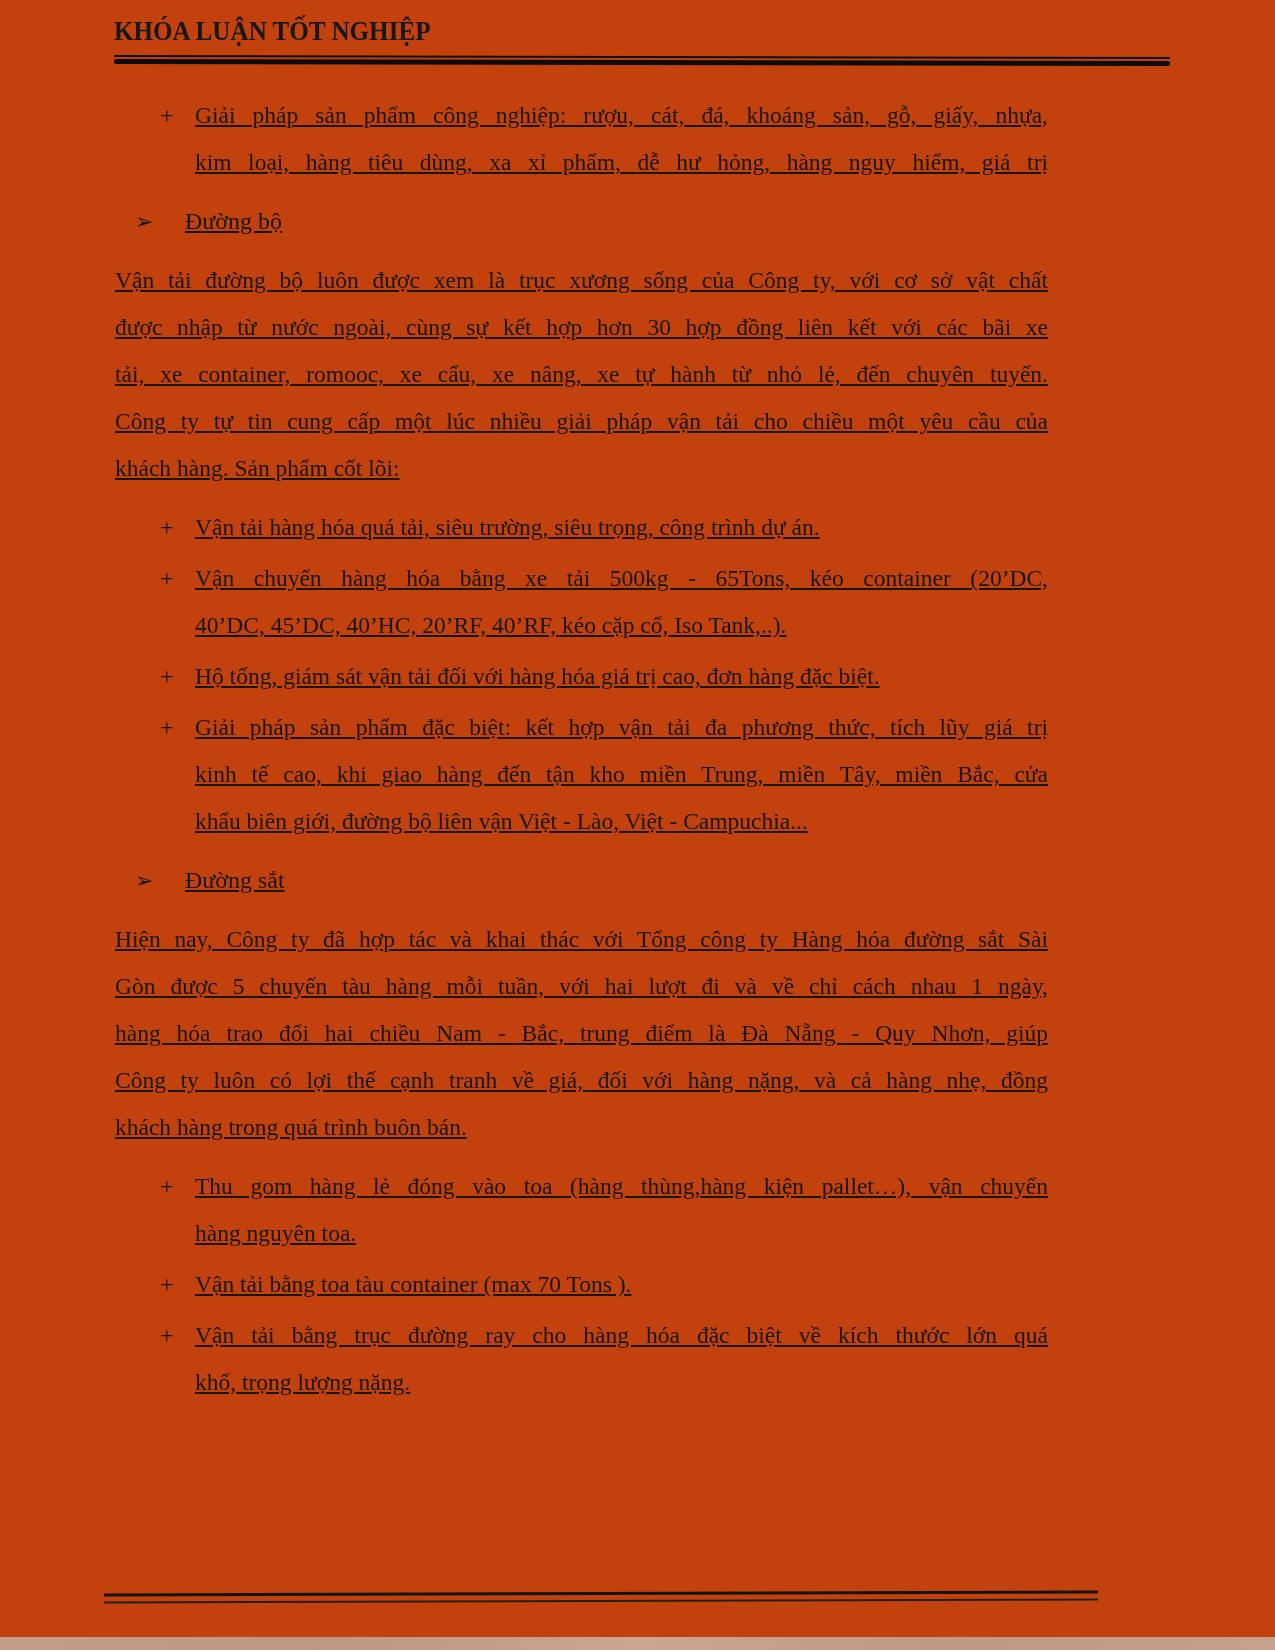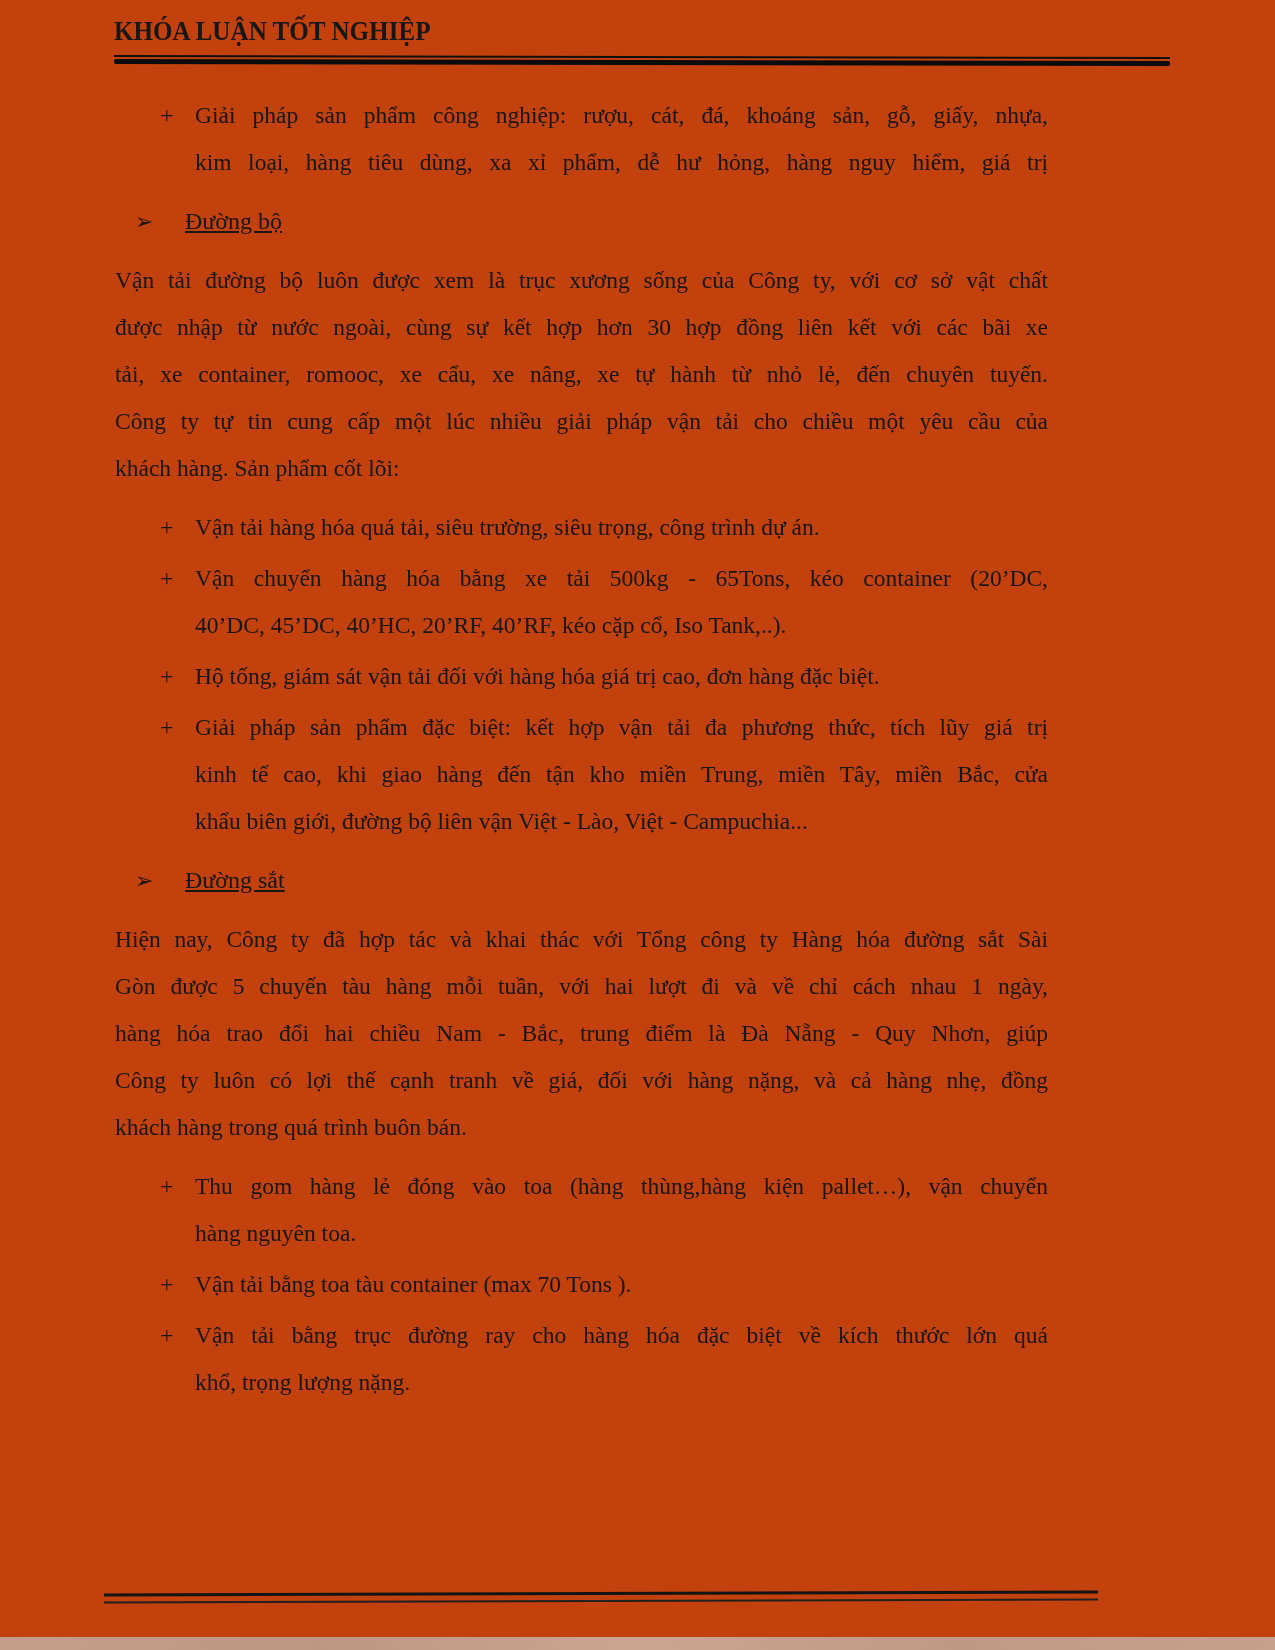--- a/index.html
+++ b/index.html
@@ -27,21 +27,21 @@
     position:absolute; left:114px; top:56px; width:1056px;
     transform:rotate(0.12deg);
   }
   .header-rule .thin { height:2px; background:#101010; margin-bottom:2px; }
   .header-rule .thick { height:5px; background:#0c0c0c; border-radius:2px; }
   
   .content {
     position:absolute; left:115px; top:92px; width:933px;
     font-size:23.5px; line-height:47px;
   }
-  .line { min-height:47px; }
+  .line { min-height:47px;text-decoration:underline; }
   .line.j { text-align:justify; text-align-last:justify; }
   .mt { margin-top:12px; }
   .li { display:flex; }
   .li + .li { margin-top:4px; }
   .li .marker {
     flex:0 0 80px; box-sizing:border-box; padding-left:45px;
     font-size:24px;
   }
   .li .li-text { flex:1 1 auto; min-width:0; }
   .arrow-item { display:flex; padding-left:20px; }

